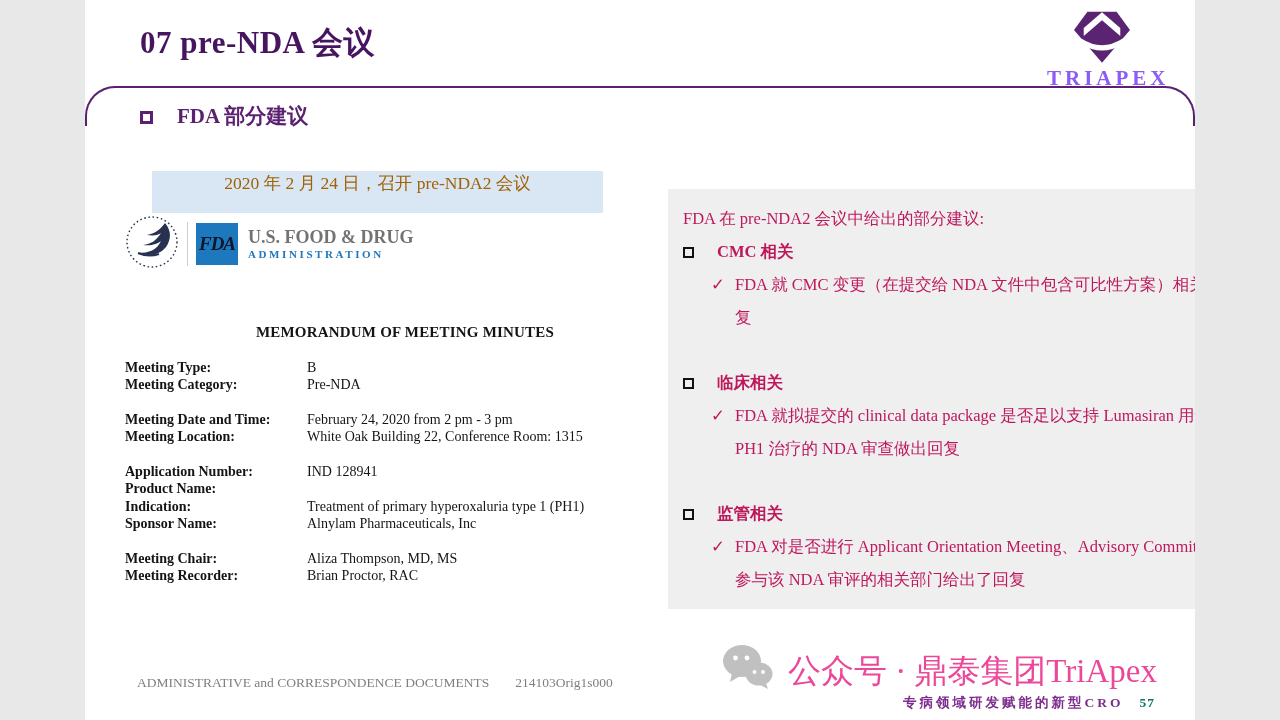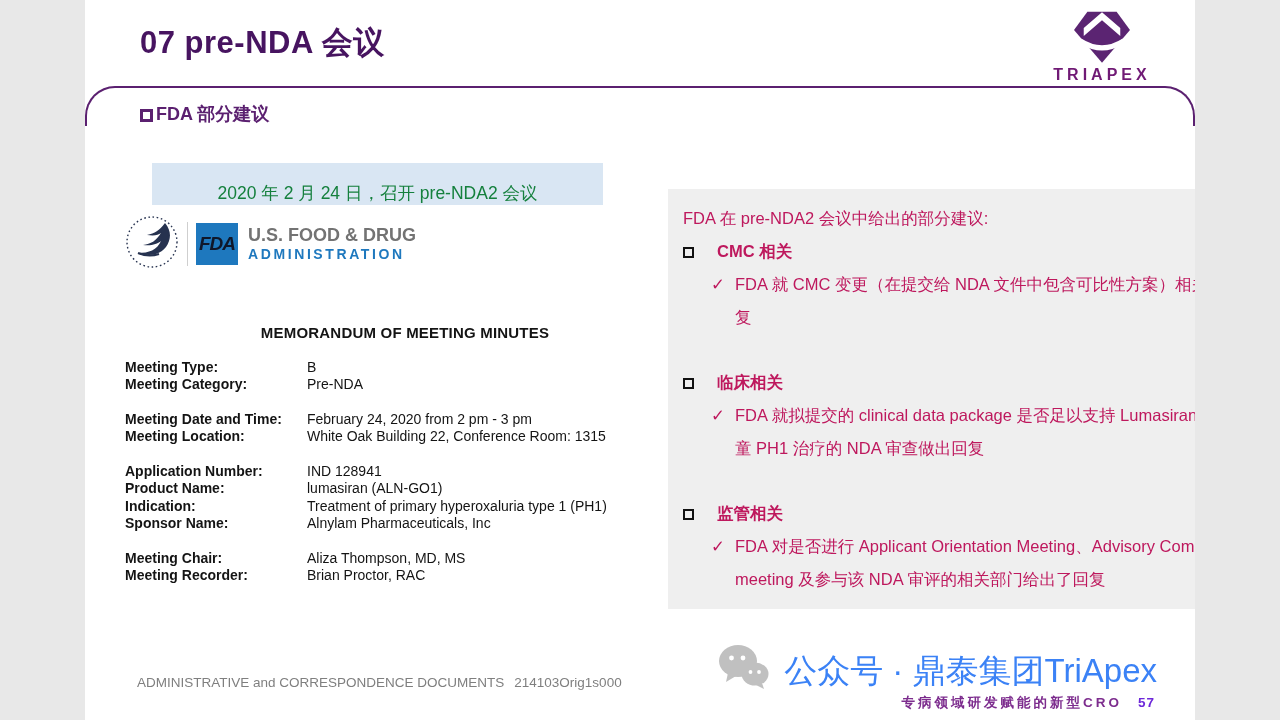--- a/index.html
+++ b/index.html
@@ -1,65 +1,65 @@
 <!DOCTYPE html>
 <html><head>
 <meta charset="utf-8">
 <style>
   * { margin:0; padding:0; box-sizing:border-box; }
   html,body { background:#e8e8e8; }
   .slide {
     position:relative; width:1110px; height:720px; margin:0 auto;
     background:#ffffff; overflow:hidden;
-    font-family:Liberation Sans, sans-serif;
+    font-family:Liberation Serif, serif;
   }
 
   
   .page-title{
     position:absolute; left:55px; top:22px;
     font-size:31px; font-weight:800; color:#471460; letter-spacing:.5px;
   }
   .brand{ position:absolute; right:38px; top:8px; width:110px; text-align:center; }
   .brand svg{ display:block; margin:0 auto; }
   .brand-name{
-    font-size:16px; font-weight:800; color:#701a75; letter-spacing:4px; margin-top:2px;
+    font-size:21px; font-weight:800; color:#8b5cf6; letter-spacing:4px; margin-top:2px;
   }
   .header-line{
     position:absolute; left:0; right:0; top:86px; height:40px;
     border:2.5px solid #5b2070; border-bottom:none;
     border-radius:30px 30px 0 0;
   }
   .section-title{
     position:absolute; left:55px; top:102px;
-    display:flex; align-items:center; gap:3px;
-    font-size:18px; font-weight:800; color:#5b2070;
+    display:flex; align-items:center; gap:24px;
+    font-size:21px; font-weight:800; color:#5b2070;
   }
   .section-title .sq{
     width:13px; height:13px; border:3px solid #5b2070; margin-top:2px;
   }
 
   
   .date-banner{
-    position:absolute; left:67px; top:163px; width:451px; height:42px;
-    background:#d9e6f3; display:flex; align-items:flex-end; justify-content:center;
-    font-size:17.5px; color:#15803d;
+    position:absolute; left:67px; top:171px; width:451px; height:42px;
+    background:#d9e6f3; display:flex; align-items:flex-start; justify-content:center;
+    font-size:17.5px; color:#a16207;
   }
   .fda-logo{
     position:absolute; left:40px; top:215px;
     display:flex; align-items:center; gap:8px;
   }
   .fda-divider{ width:1px; height:44px; background:#cfcfcf; }
   .fda-square{
     width:42px; height:42px; background:#1e78be; color:#0f172a;
     display:flex; align-items:center; justify-content:center;
     font-size:19px; font-weight:800; font-style:italic; letter-spacing:-1px;
   }
   .fda-wordmark{ line-height:1.05; padding-left:2px; }
   .fda-line1{ font-size:18px; font-weight:800; color:#737373; }
-  .fda-line2{ font-size:14px; font-weight:700; color:#1e78be; letter-spacing:2.6px; margin-top:2px; }
+  .fda-line2{ font-size:11px; font-weight:700; color:#1e78be; letter-spacing:2.6px; margin-top:2px; }
 
   .memo{
     position:absolute; left:40px; top:324px; width:560px;
     font-size:14px; color:#141414; line-height:17.5px;
   }
   .memo-title{ text-align:center; font-weight:800; font-size:15px; letter-spacing:.2px; }
   .memo-group{ margin-top:17px; }
   .memo-row{ display:flex;justify-content:space-between; }
   .memo-label{ width:182px; flex:0 0 182px; font-weight:800; }
   .memo-value{ flex:1; }
@@ -78,32 +78,32 @@
   }
   .adv-item{ display:flex; padding-left:28px; }
   .adv-item .check{ flex:0 0 24px; }
   .adv-item .txt{ flex:1; }
 
   
   .footer-left{
     position:absolute; left:52px; top:675px;
     font-size:13.5px; color:#7f7f7f;
   }
-  .footer-left .docid{ margin-left:10px; }
+  .footer-left .docid{ margin-left:26px; }
   .watermark{
     position:absolute; right:38px; top:644px;
     display:flex; align-items:center; gap:14px;
-    font-size:33px; color:#3b82f6; font-weight:400;
+    font-size:33px; color:#ec4899; font-weight:400;
   }
   .tagline{
     position:absolute; right:40px; top:694px;
     font-size:13.5px; letter-spacing:3px; color:#7d2d8e; font-weight:600;
     display:flex; align-items:baseline; gap:16px;
   }
-  .tagline .page-no{ color:#6d28d9; letter-spacing:1px; }
+  .tagline .page-no{ color:#0f766e; letter-spacing:1px; }
 </style>
 </head>
 <body>
 
 <div class="slide">
 
   <div class="page-title">07 pre-NDA 会议</div>
 
   <div class="brand">
     <span>
@@ -168,21 +168,20 @@
       </div>
     </div>
 
     <div class="memo-group">
       <div class="memo-row">
         <span class="memo-label">Application Number:</span>
         <span class="memo-value">IND 128941</span>
       </div>
       <div class="memo-row">
         <span class="memo-label">Product Name:</span>
-        <span class="memo-value">lumasiran (ALN-GO1)</span>
       </div>
       <div class="memo-row">
         <span class="memo-label">Indication:</span>
         <span class="memo-value">Treatment of primary hyperoxaluria type 1 (PH1)</span>
       </div>
       <div class="memo-row">
         <span class="memo-label">Sponsor Name:</span>
         <span class="memo-value">Alnylam Pharmaceuticals, Inc</span>
       </div>
     </div>

